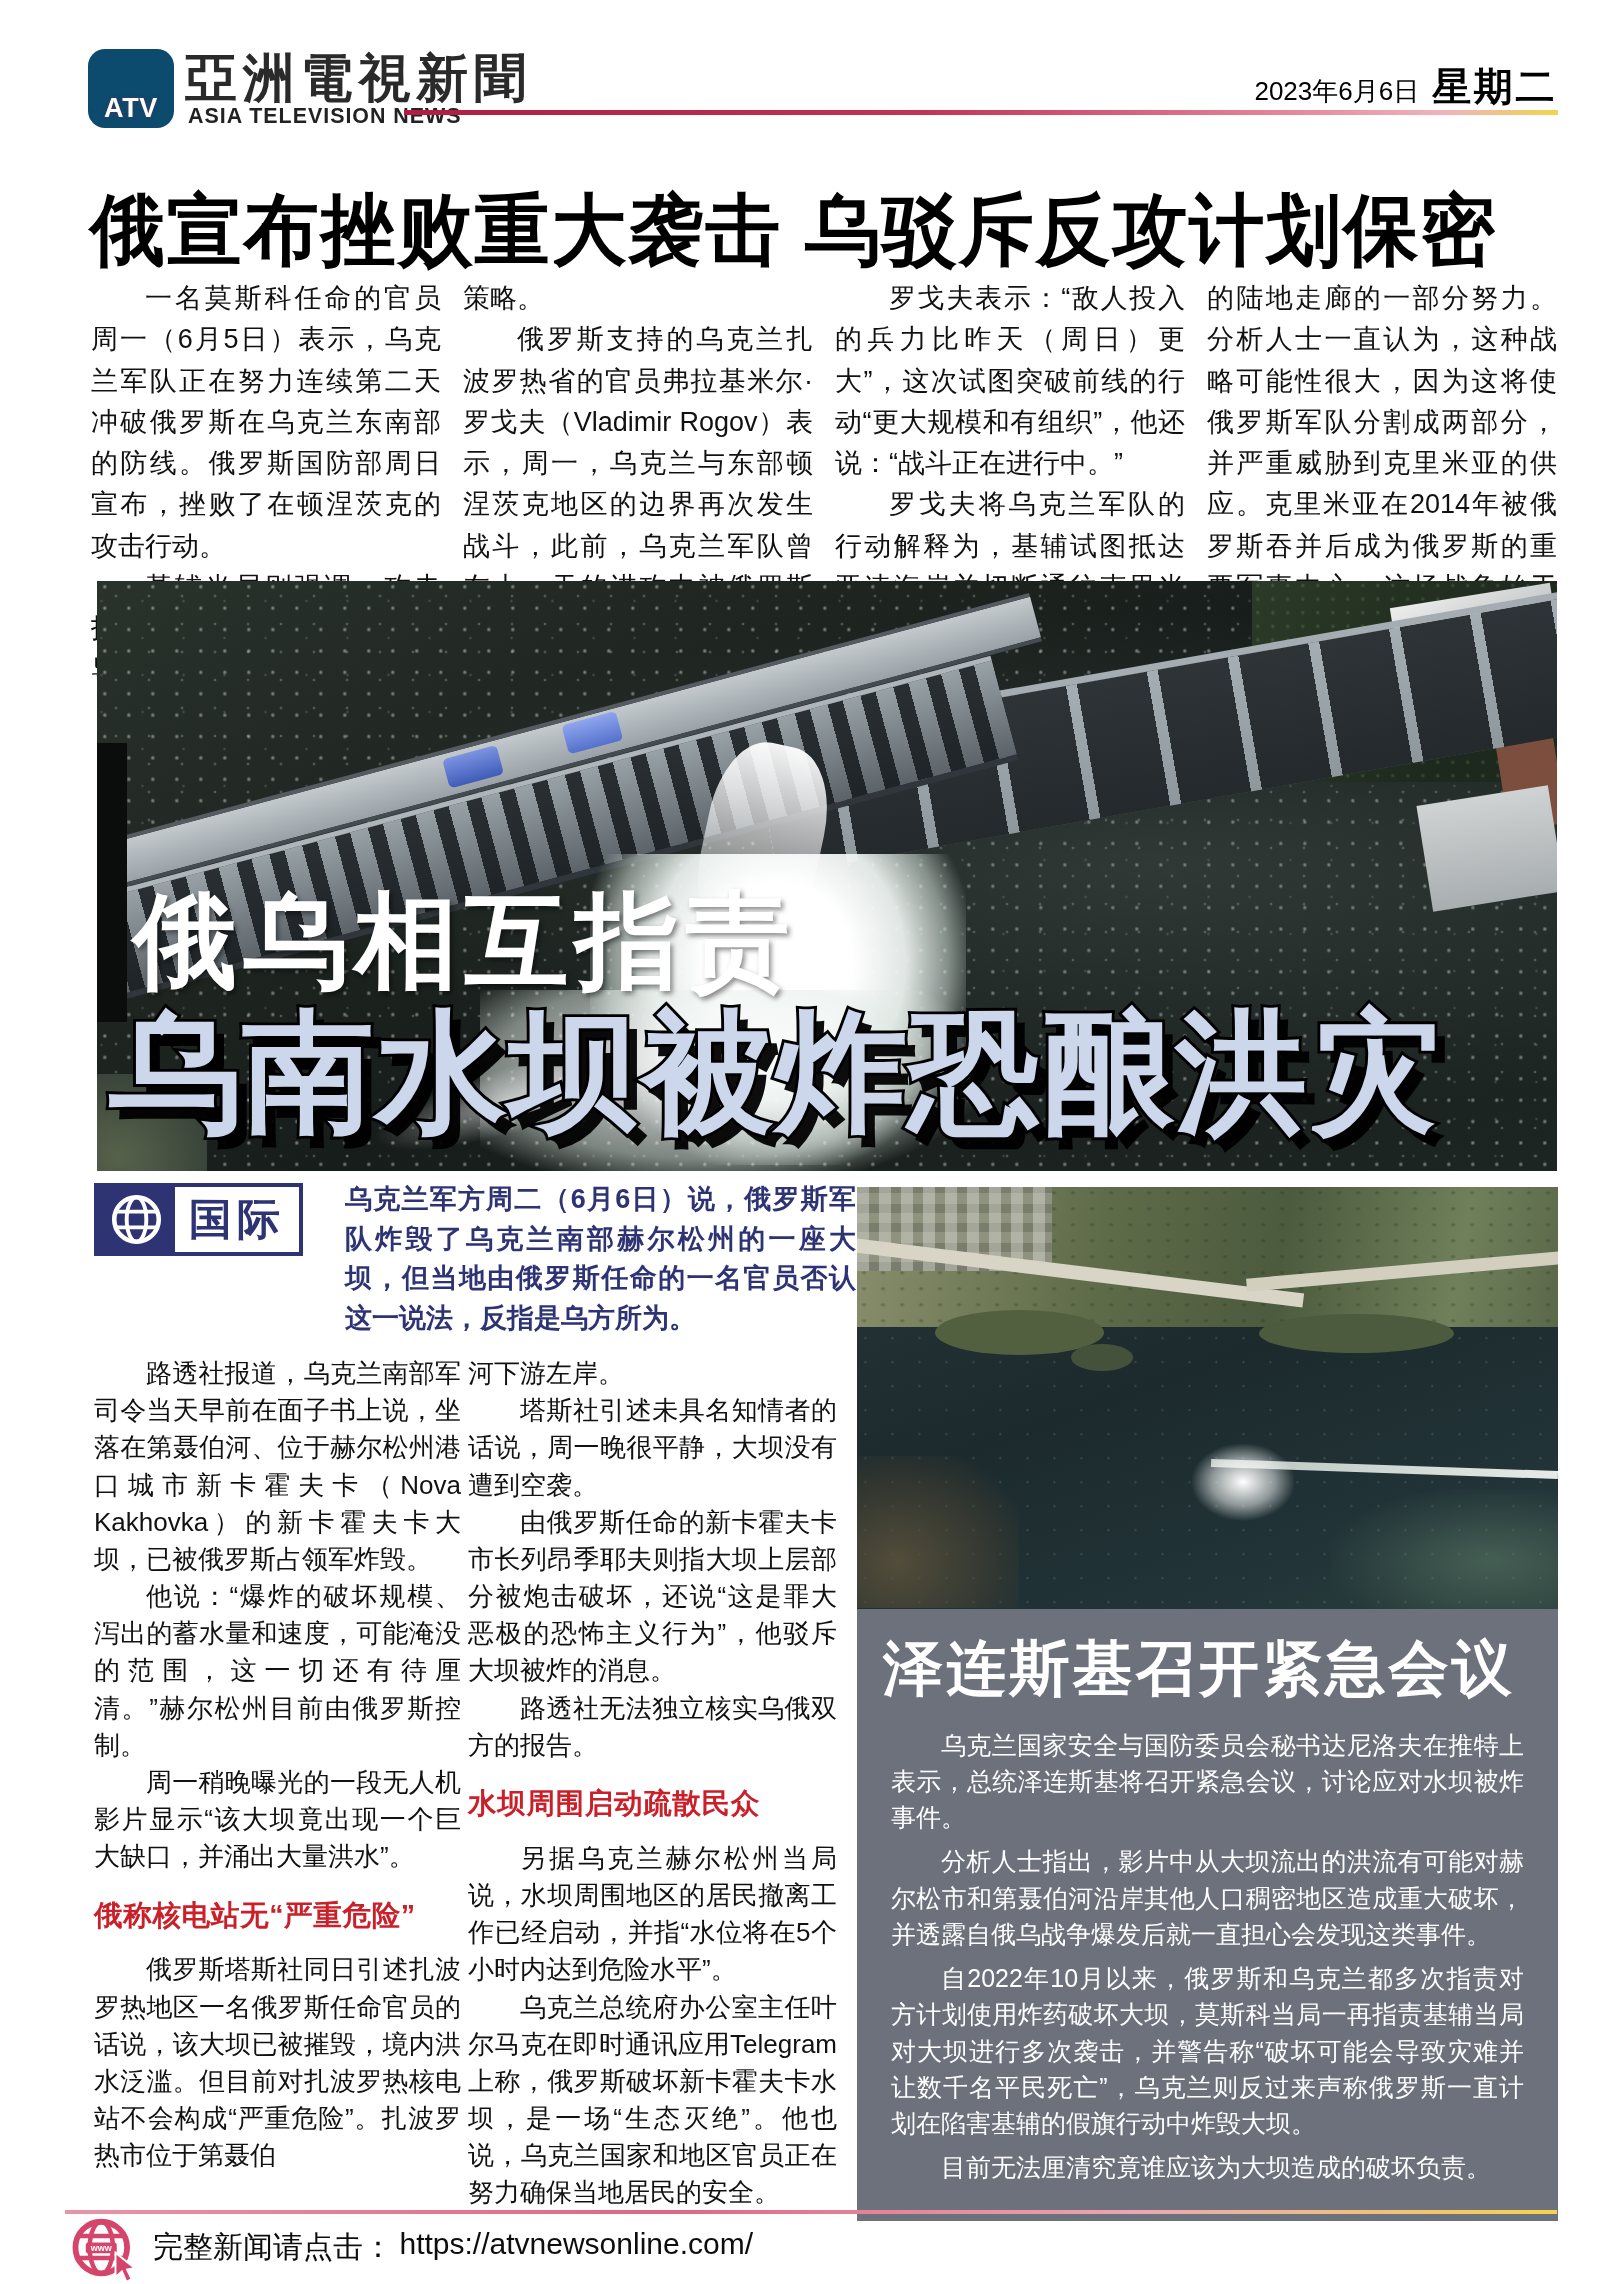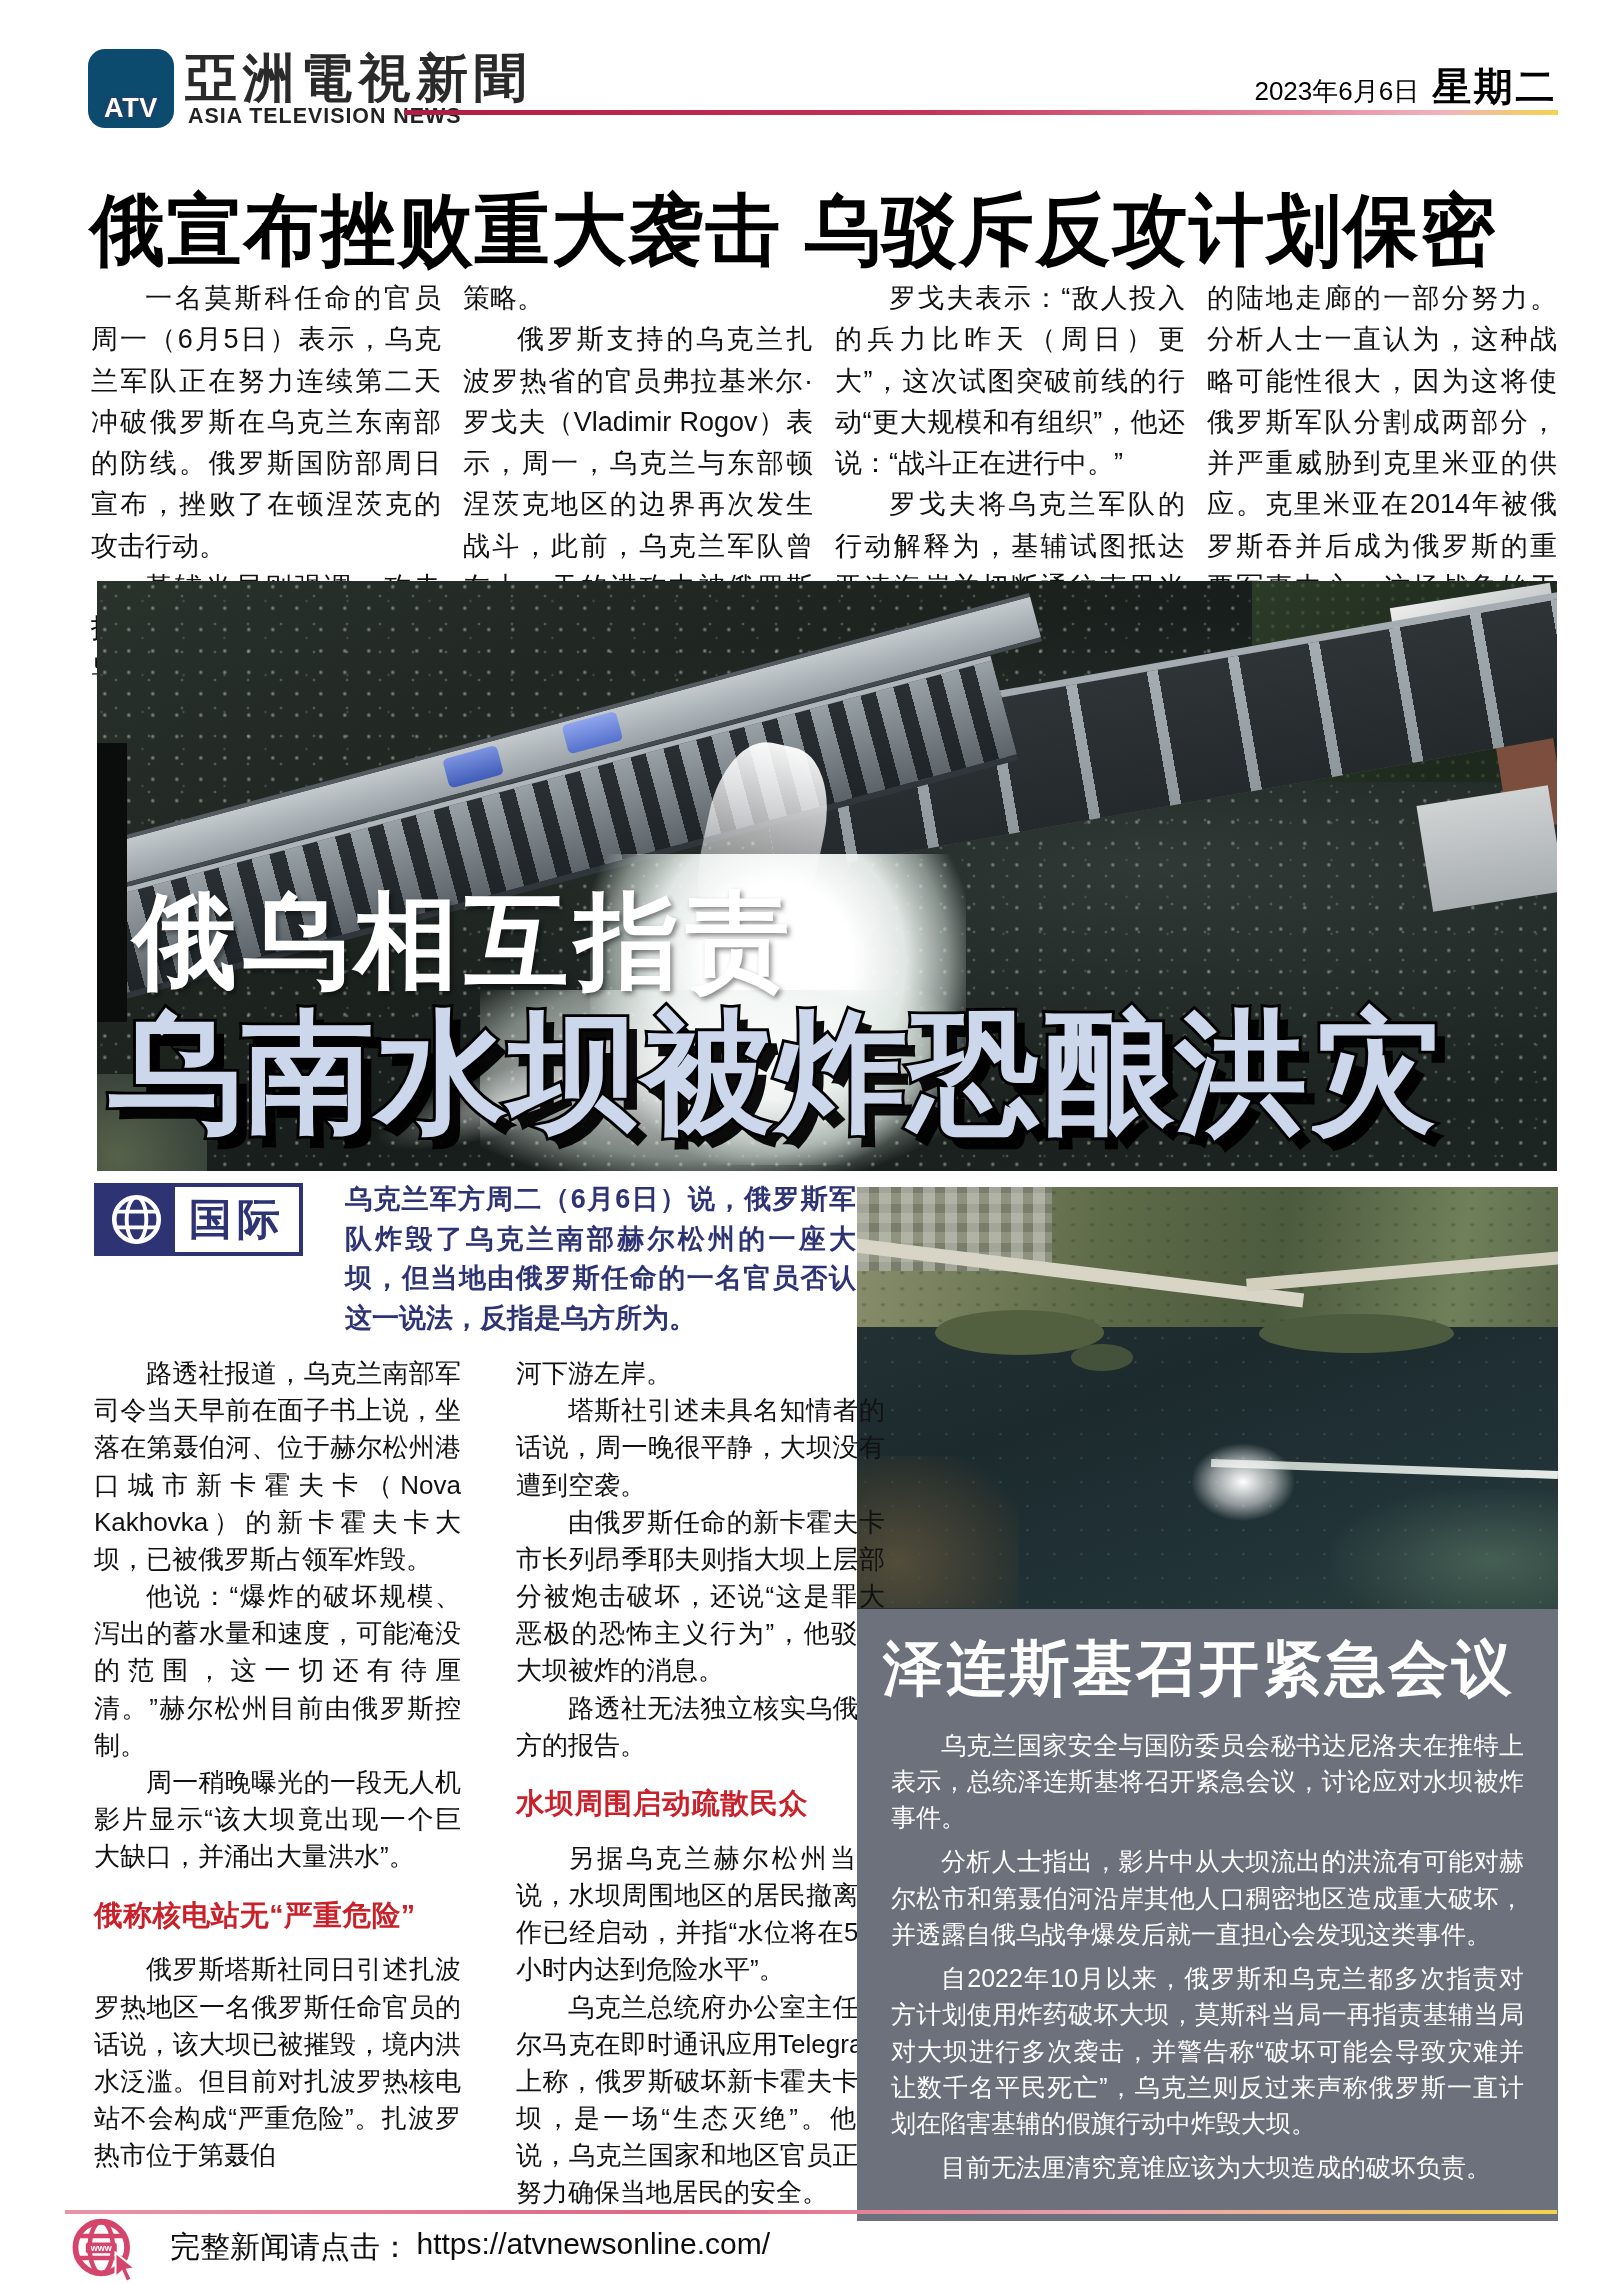--- a/index.html
+++ b/index.html
@@ -125,34 +125,34 @@
   .p2-spray{left:334px;top:256px;width:104px;height:78px;background:
     radial-gradient(closest-side,#ffffff,rgba(255,255,255,.5) 60%,transparent);}
   .p2-shallow{left:474px;top:302px;width:227px;height:120px;background:
     radial-gradient(ellipse at 70% 60%, rgba(95,125,105,.55), transparent 75%);}
   .p2-brown{left:0;top:269px;width:162px;height:152px;background:
     radial-gradient(ellipse at 25% 70%, rgba(96,84,60,.8), rgba(70,64,48,.4) 60%, transparent 82%);}
 
   .news-col{font-size:26px;line-height:1.43;text-align:justify;color:#111;}
   .news-col p{margin:0;}
   .colA{left:94px;top:1355px;width:367px;}
-  .colB{left:468px;top:1355px;width:369px;margin-left:48px;}
+  .colB{left:468px;top:1355px;width:369px;}
   .subhead{font-size:28.6px;font-weight:700;color:#c9202a;text-align:left;
     margin:19.5px 0 15.6px 0;letter-spacing:0.6px;}
 
   .gray-box{left:857px;top:1609px;width:701px;background:#6c717b;color:#fff;
     box-sizing:border-box;padding:19.5px 26px 27px 26px;}
   .gray-title{font-size:60px;font-weight:900;letter-spacing:3.2px;margin:0 0 17px 0;white-space:nowrap;}
   .gray-box p{margin:8px;font-size:25px;line-height:1.45;text-align:justify;text-indent:2em;}
 
   
   .footer-rule{left:65px;top:2210px;width:1492px;height:3.9px;
     background:linear-gradient(90deg,#e895a8,#dd6784 40%,#eba6b4 72%,#f3d44e 100%);}
   .footer-icon{left:69px;top:2215px;}
-  .footer-text{left:153px;top:2227px;font-size:30px;color:#0d0d0d;display:flex;gap:6.5px;margin-left:17px;}
+  .footer-text{left:153px;top:2227px;font-size:30px;color:#0d0d0d;display:flex;gap:6.5px;}
   .footer-text .url{color:#0d0d0d;text-decoration:none;}
 </style>
 </head>
 <body>
 
 <div class="abs atv-logo">
   <span class="atv-logo-text">ATV</span>
 </div>
 <div class="abs brand-cn">亞洲電視新聞</div>
 <div class="abs brand-en">ASIA TELEVISION NEWS</div>

